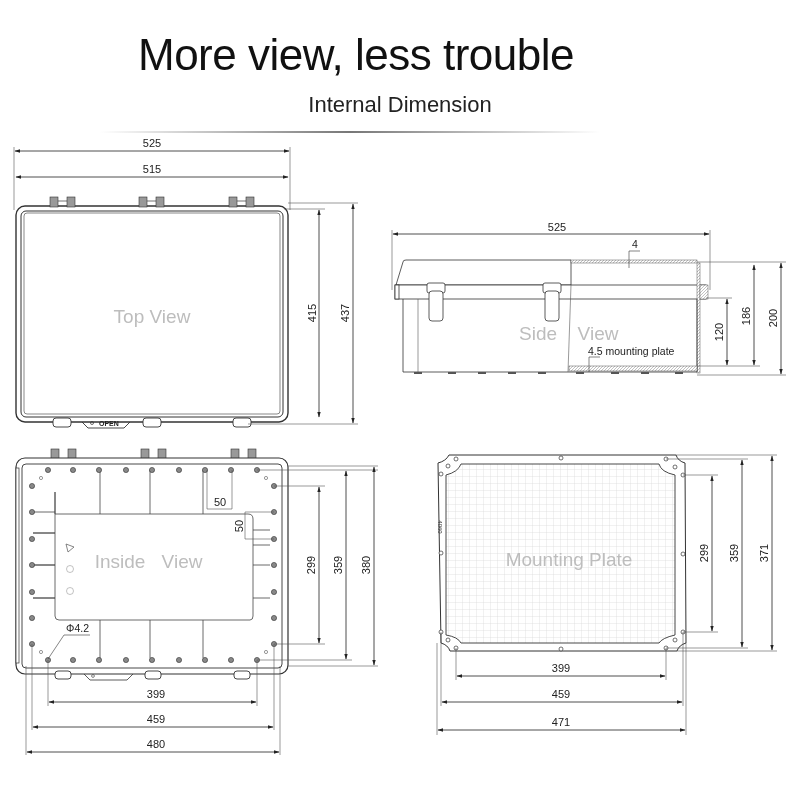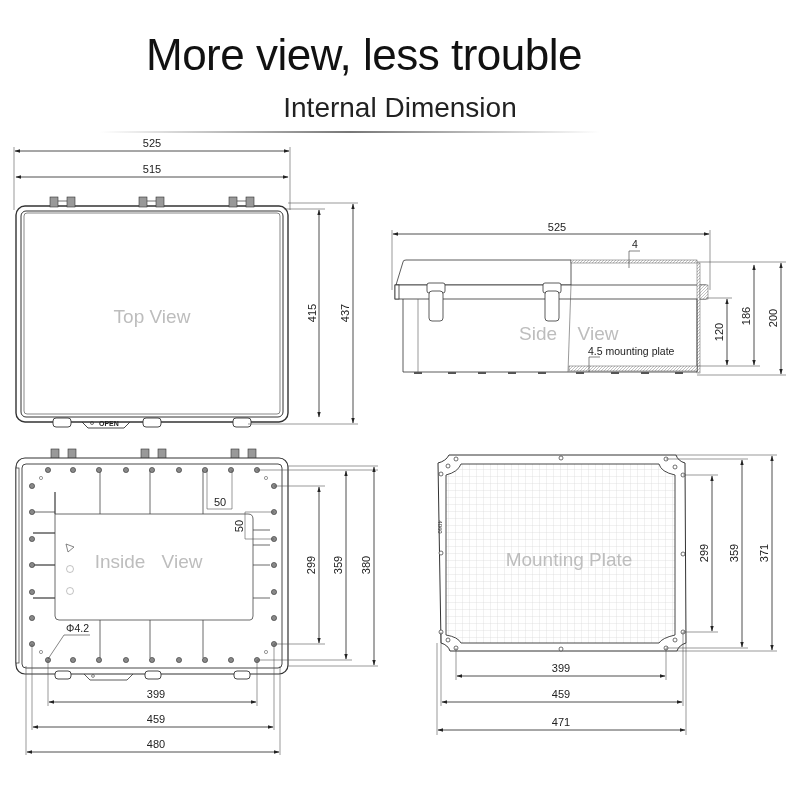--- a/index.html
+++ b/index.html
@@ -1,18 +1,18 @@
 <!DOCTYPE html>
 <html><head>
 <meta charset="utf-8">
 <style>
   html,body{margin:0;padding:0;background:#ffffff;}
   body{width:800px;height:800px;position:relative;overflow:hidden;font-family:"Liberation Sans",sans-serif;color:#111;}
-  .title{position:absolute;left:8px;top:30px;width:712px;text-align:center;font-size:44px;font-weight:400;letter-spacing:-0.5px;color:#111;}
-  .subtitle{position:absolute;left:0;top:92px;width:800px;text-align:center;font-size:28px;color:#222;}
+  .title{position:absolute;left:0;top:30px;width:712px;text-align:center;font-size:44px;font-weight:400;letter-spacing:-0.5px;color:#111;}
+  .subtitle{position:absolute;left:0;top:92px;width:800px;text-align:center;font-size:22px;color:#222;}
   .divider{position:absolute;left:100px;top:131px;width:500px;height:2px;background:linear-gradient(to right,rgba(120,120,120,0),#777 50%,rgba(120,120,120,0));}
   svg.draw{position:absolute;left:0;top:0;}
   .dimtxt{font-family:"Liberation Sans",sans-serif;font-size:11px;fill:#222;}
   .watermark{font-family:"Liberation Sans",sans-serif;font-size:19px;fill:#bdbdbd;}
   .smalltxt{font-family:"Liberation Sans",sans-serif;font-size:10.5px;fill:#222;}
 </style>
 </head>
 <body>
 
 <div class="title">More view, less trouble</div>

